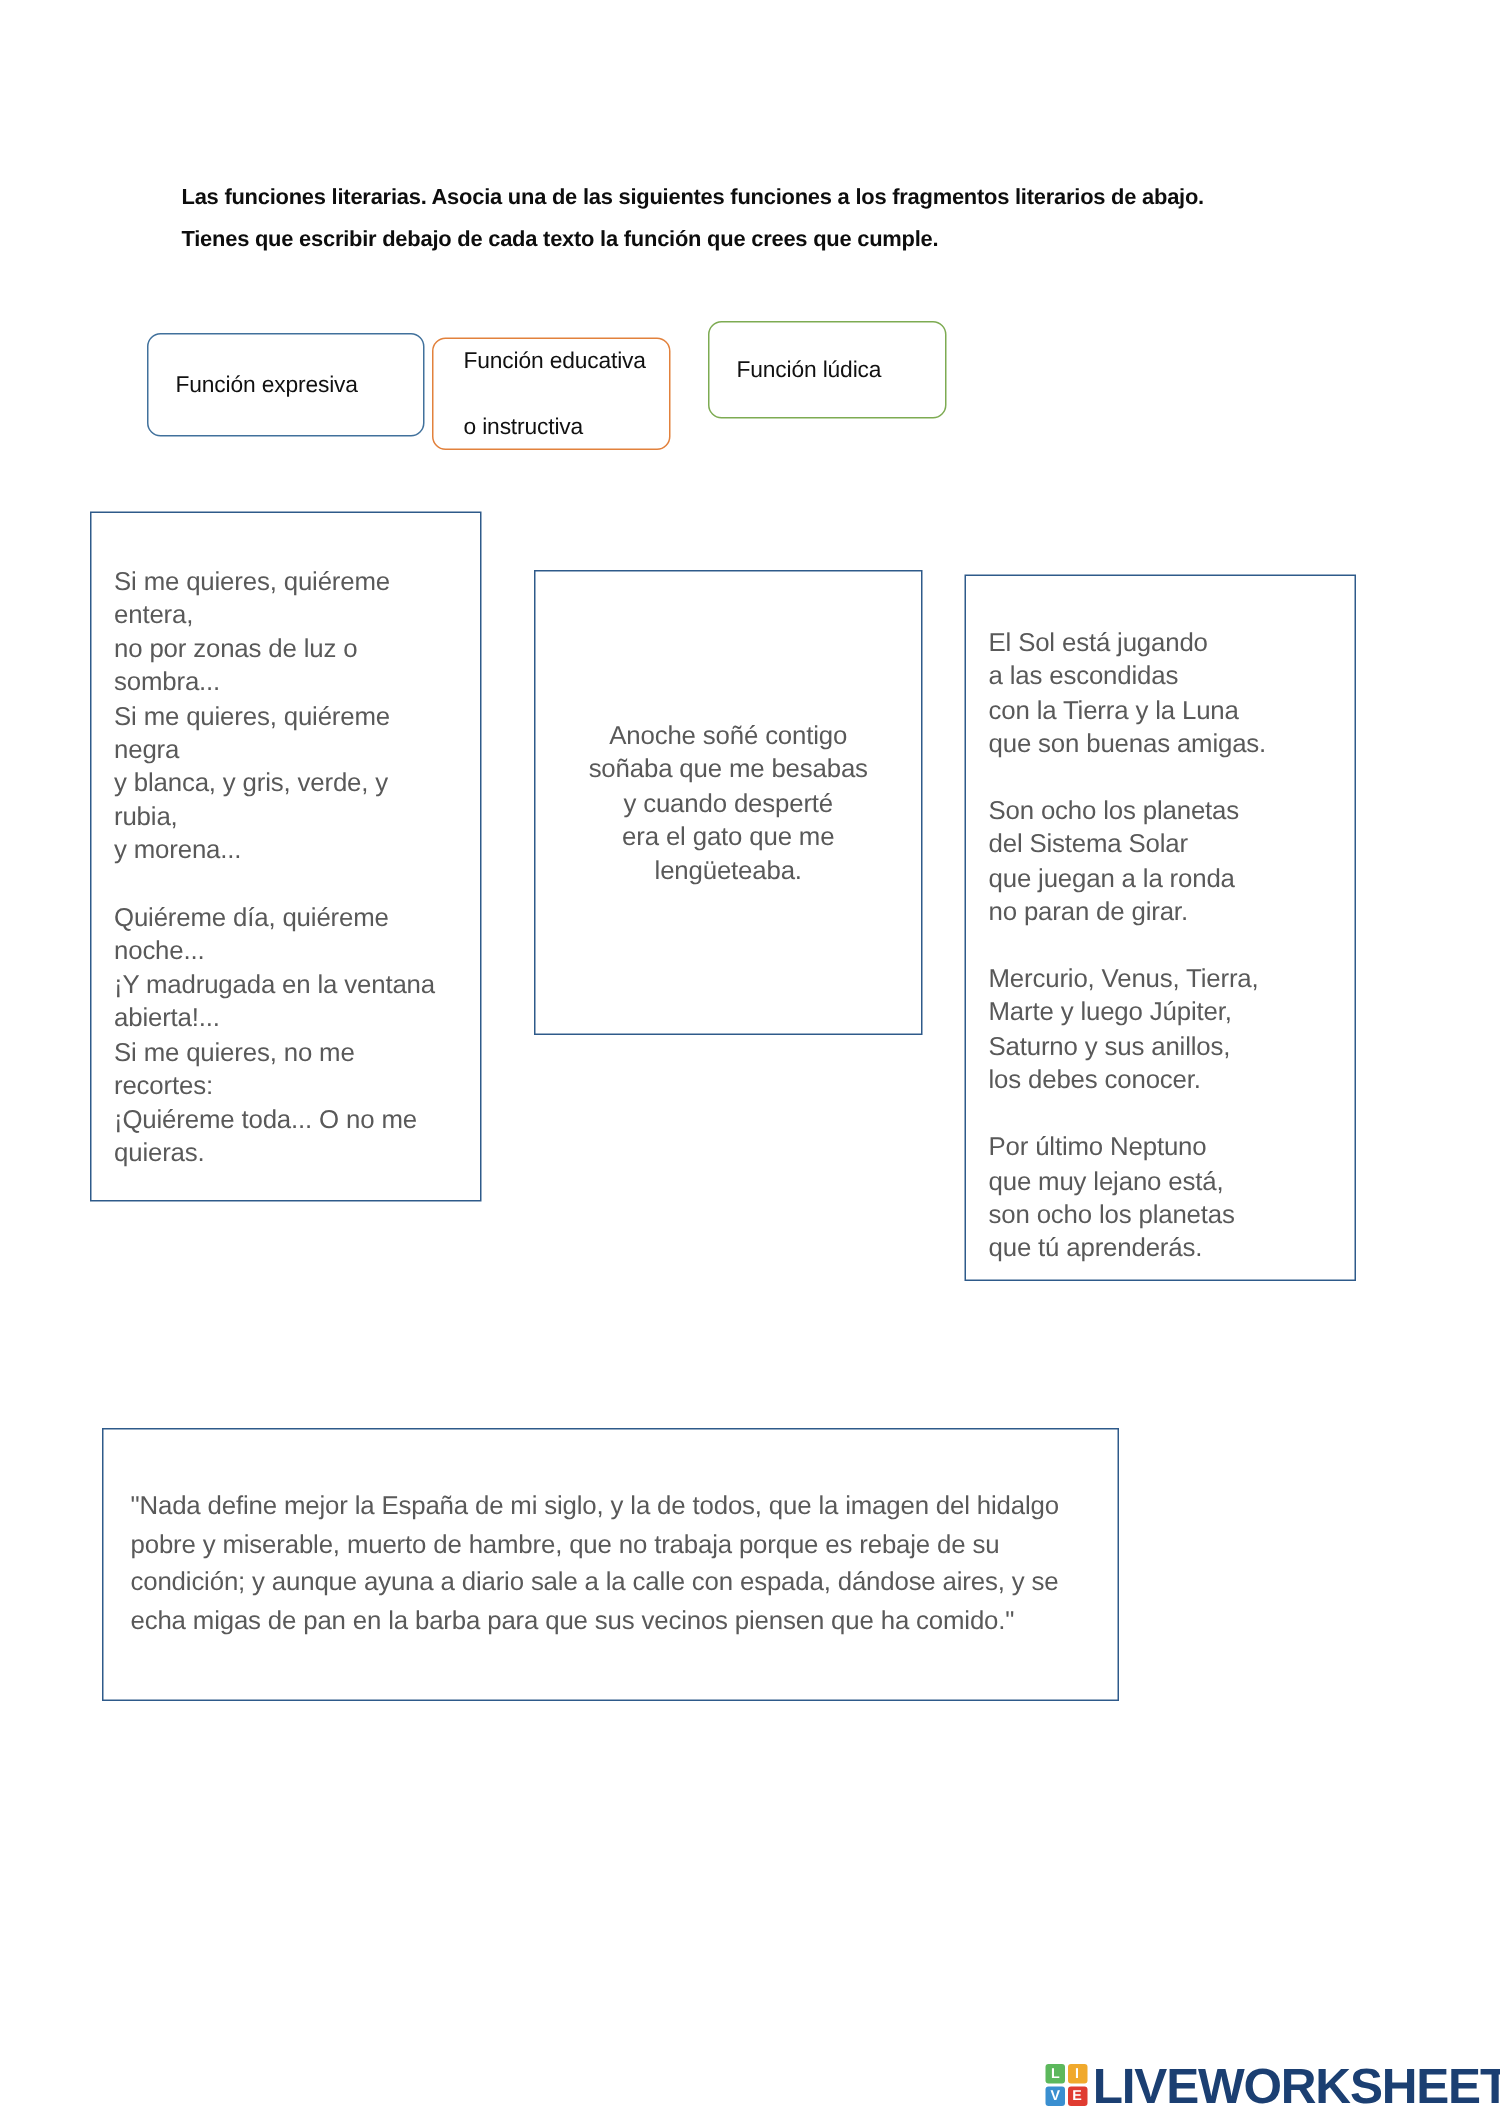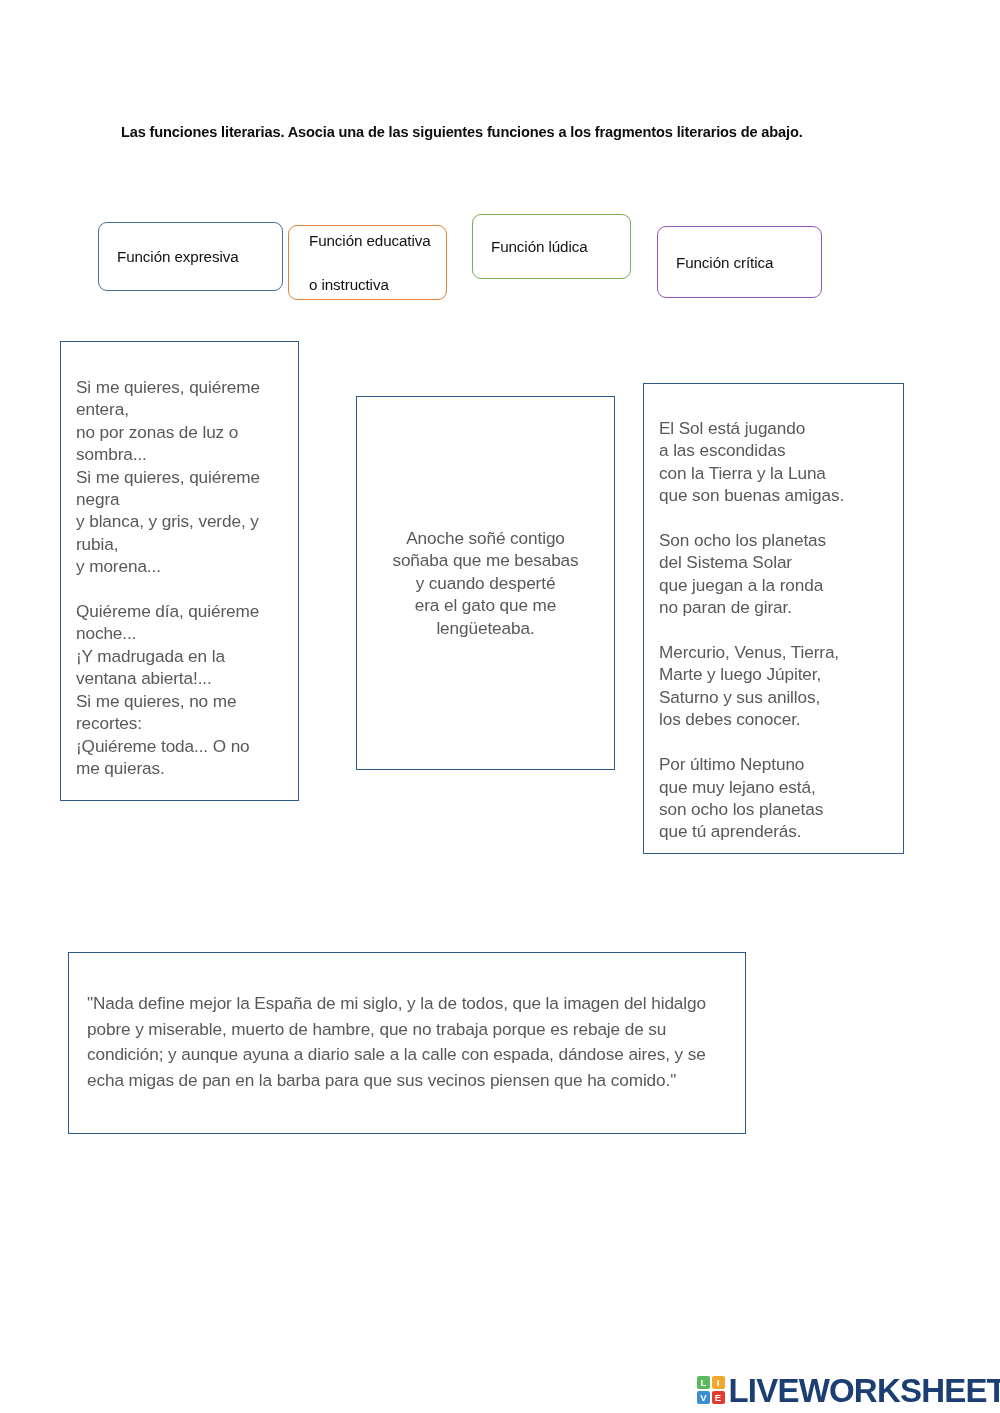--- a/index.html
+++ b/index.html
@@ -88,25 +88,25 @@
     font-size: 17.2px;
     line-height: 22.4px;
     letter-spacing: -0.1px;
   }
   .fragment p {
     margin: 0;
     white-space: pre-line;
   }
 
   .frag-expresiva {
-    left: 60px;  top: 341px;  width: 239px; height: 460px;
+    left: 60px;  top: 341px;  width: 261px; height: 460px;
     padding: 34px 22px 0 15px;
   }
   .frag-ludica {
-    left: 356px; top: 396px;  width: 259px; height: 374px;
+    left: 356px; top: 380px;  width: 259px; height: 310px;
     padding: 0 14px;
     display: flex;
     align-items: center;
     justify-content: center;
     text-align: center;
   }
   .frag-educativa {
     left: 643px; top: 383px;  width: 261px; height: 471px;
     padding: 33px 32px 0 15px;
   }
@@ -159,38 +159,36 @@
     line-height: 1;
   }
 </style>
 </head>
 <body>
 
 <div class="page">
 
   <div class="instructions">
     <span class="line">Las funciones literarias. Asocia una de las siguientes funciones a los fragmentos literarios de abajo.</span>
+    <span class="line">Tienes que escribir debajo de cada texto la función que crees que cumple.</span>
   </div>
 
   <div class="chip chip-expresiva">
     <span class="chip-label">Función expresiva</span>
   </div>
 
   <div class="chip chip-educativa">
     <span class="chip-label">Función educativa
 o instructiva</span>
   </div>
 
   <div class="chip chip-ludica">
     <span class="chip-label">Función lúdica</span>
   </div>
 
-  <div class="chip chip-critica">
-    <span class="chip-label">Función crítica</span>
-  </div>
 
   <div class="fragment frag-expresiva">
     <p>Si me quieres, quiéreme entera,
 no por zonas de luz o sombra...
 Si me quieres, quiéreme negra
 y blanca, y gris, verde, y rubia,
 y morena...
 
 Quiéreme día, quiéreme noche...
 ¡Y madrugada en la ventana abierta!...

